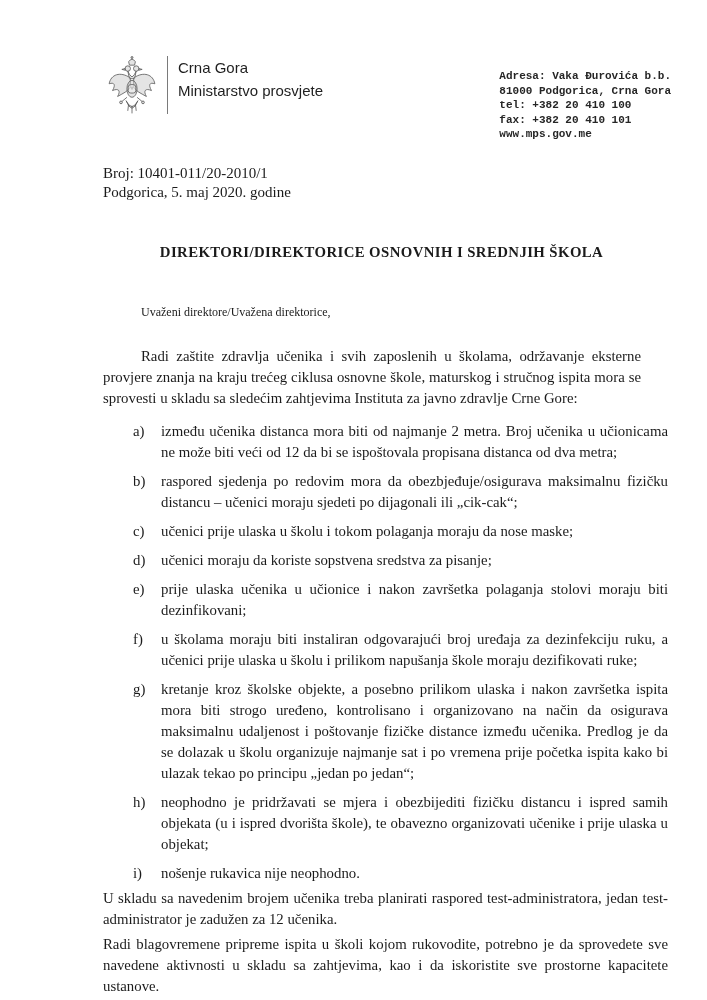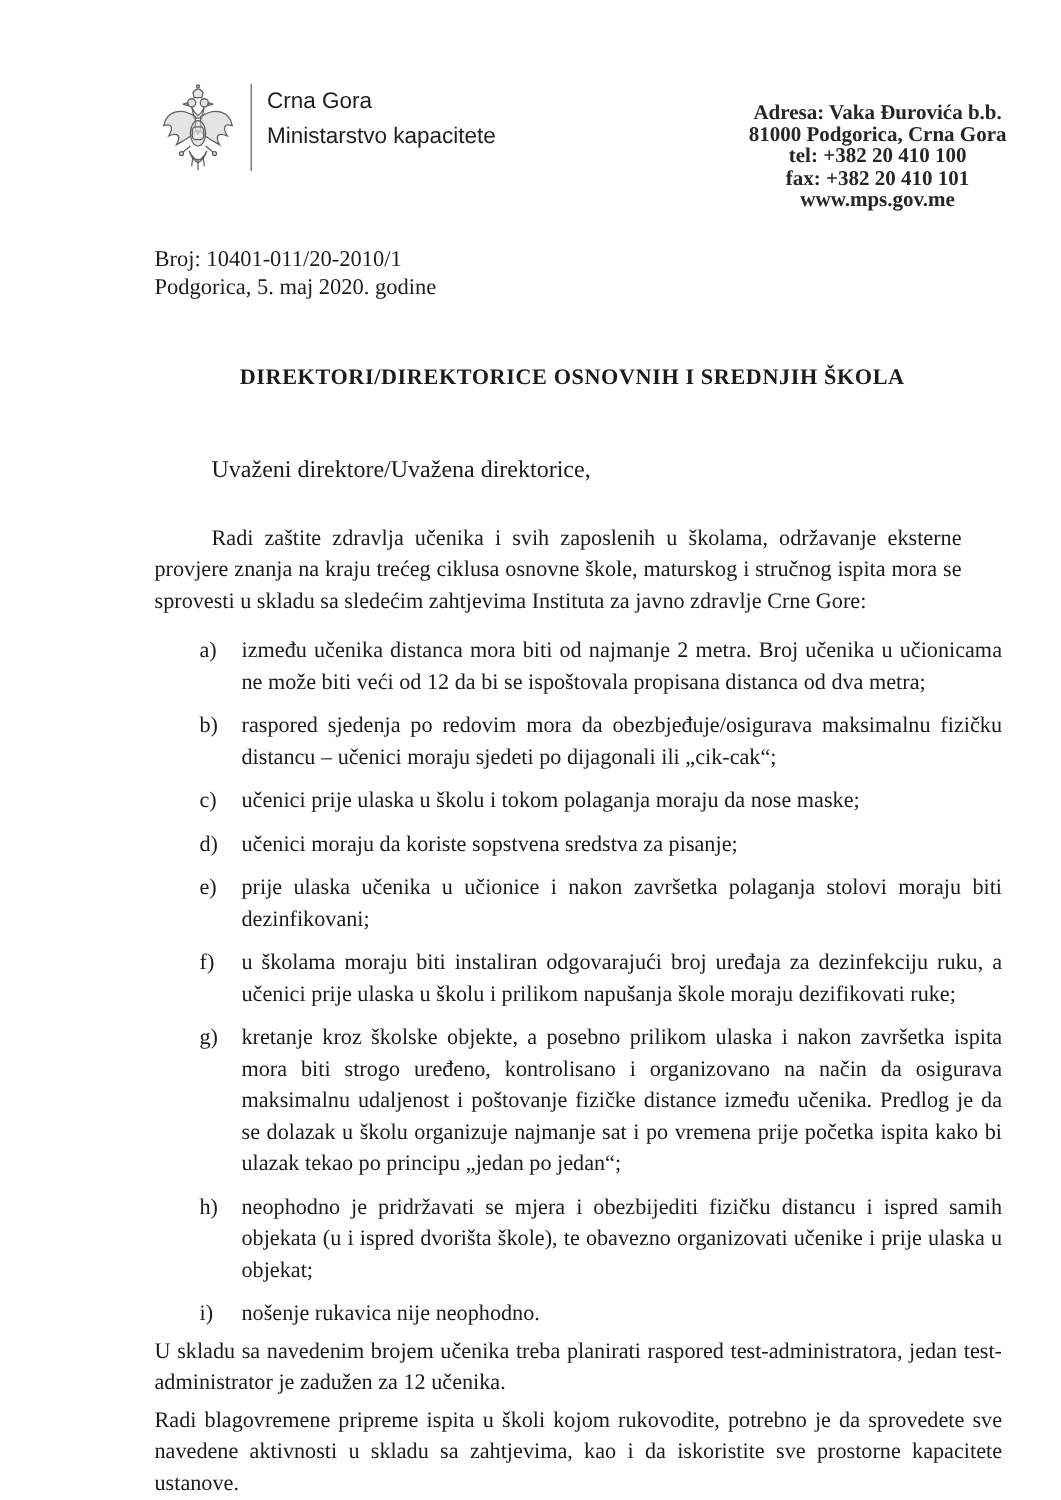--- a/index.html
+++ b/index.html
@@ -24,38 +24,38 @@
     width:1px;height:58px;background:#7a7a7a;
     margin:1px 10px 0 9px;flex:0 0 auto;
   }
   .org-names{
     font-family:"Liberation Sans", sans-serif;
     font-size:15px;line-height:23px;color:#1f1f1f;
     padding-top:1px;
   }
   .header-spacer{flex:1 1 auto;}
   .address-block{
-    font-family:Liberation Serif, serif;
-    font-size:14px;line-height:14.5px;font-weight:bold;
-    color:#262626;text-align:center;padding-top:14px;
+    font-family:Liberation Mono, monospace;
+    font-size:11px;line-height:14.5px;font-weight:bold;
+    color:#262626;text-align:left;padding-top:14px;
   }
   
   .ref-block{
     padding:22px 0 0 75px;
     font-size:15px;line-height:19px;
   }
   
   .doc-title{
     margin-top:42px;
     text-align:center;
     font-weight:bold;font-size:14.8px;letter-spacing:.4px;
   }
   .salutation{
     margin:44px 67px 4px 113px;
-    font-size:16px;
+    font-size:12px;
   }
   .intro{
     margin:26px 94px 0 75px;
     font-size:14.8px;line-height:21px;
     text-align:justify;text-indent:38px;
   }
   .req-list{margin:12px 67px 0 75px;}
   .req-item{
     display:flex;
     margin-top:8px;
@@ -102,21 +102,21 @@
           <circle cx="43" cy="56" r="1.6"></circle>
 
           <path d="M23 54 Q30 68 37 54 Q34 62 30 63 Q26 62 23 54 Z"></path>
           <path d="M26 58 L25 66 M30 60 L30 69 M34 58 L35 66" fill="none"></path>
         </g>
       </svg>
     </div>
     <div class="header-divider"></div>
     <div class="org-names">
       <div>Crna Gora</div>
-      <div>Ministarstvo kapacitete</div>
+      <div>Ministarstvo prosvjete</div>
     </div>
     <div class="header-spacer"></div>
     <div class="address-block">
       <div>Adresa: Vaka Đurovića b.b.</div>
       <div>81000 Podgorica, Crna Gora</div>
       <div>tel: +382 20 410 100</div>
       <div>fax: +382 20 410 101</div>
       <div>www.mps.gov.me</div>
     </div>
   </div>

